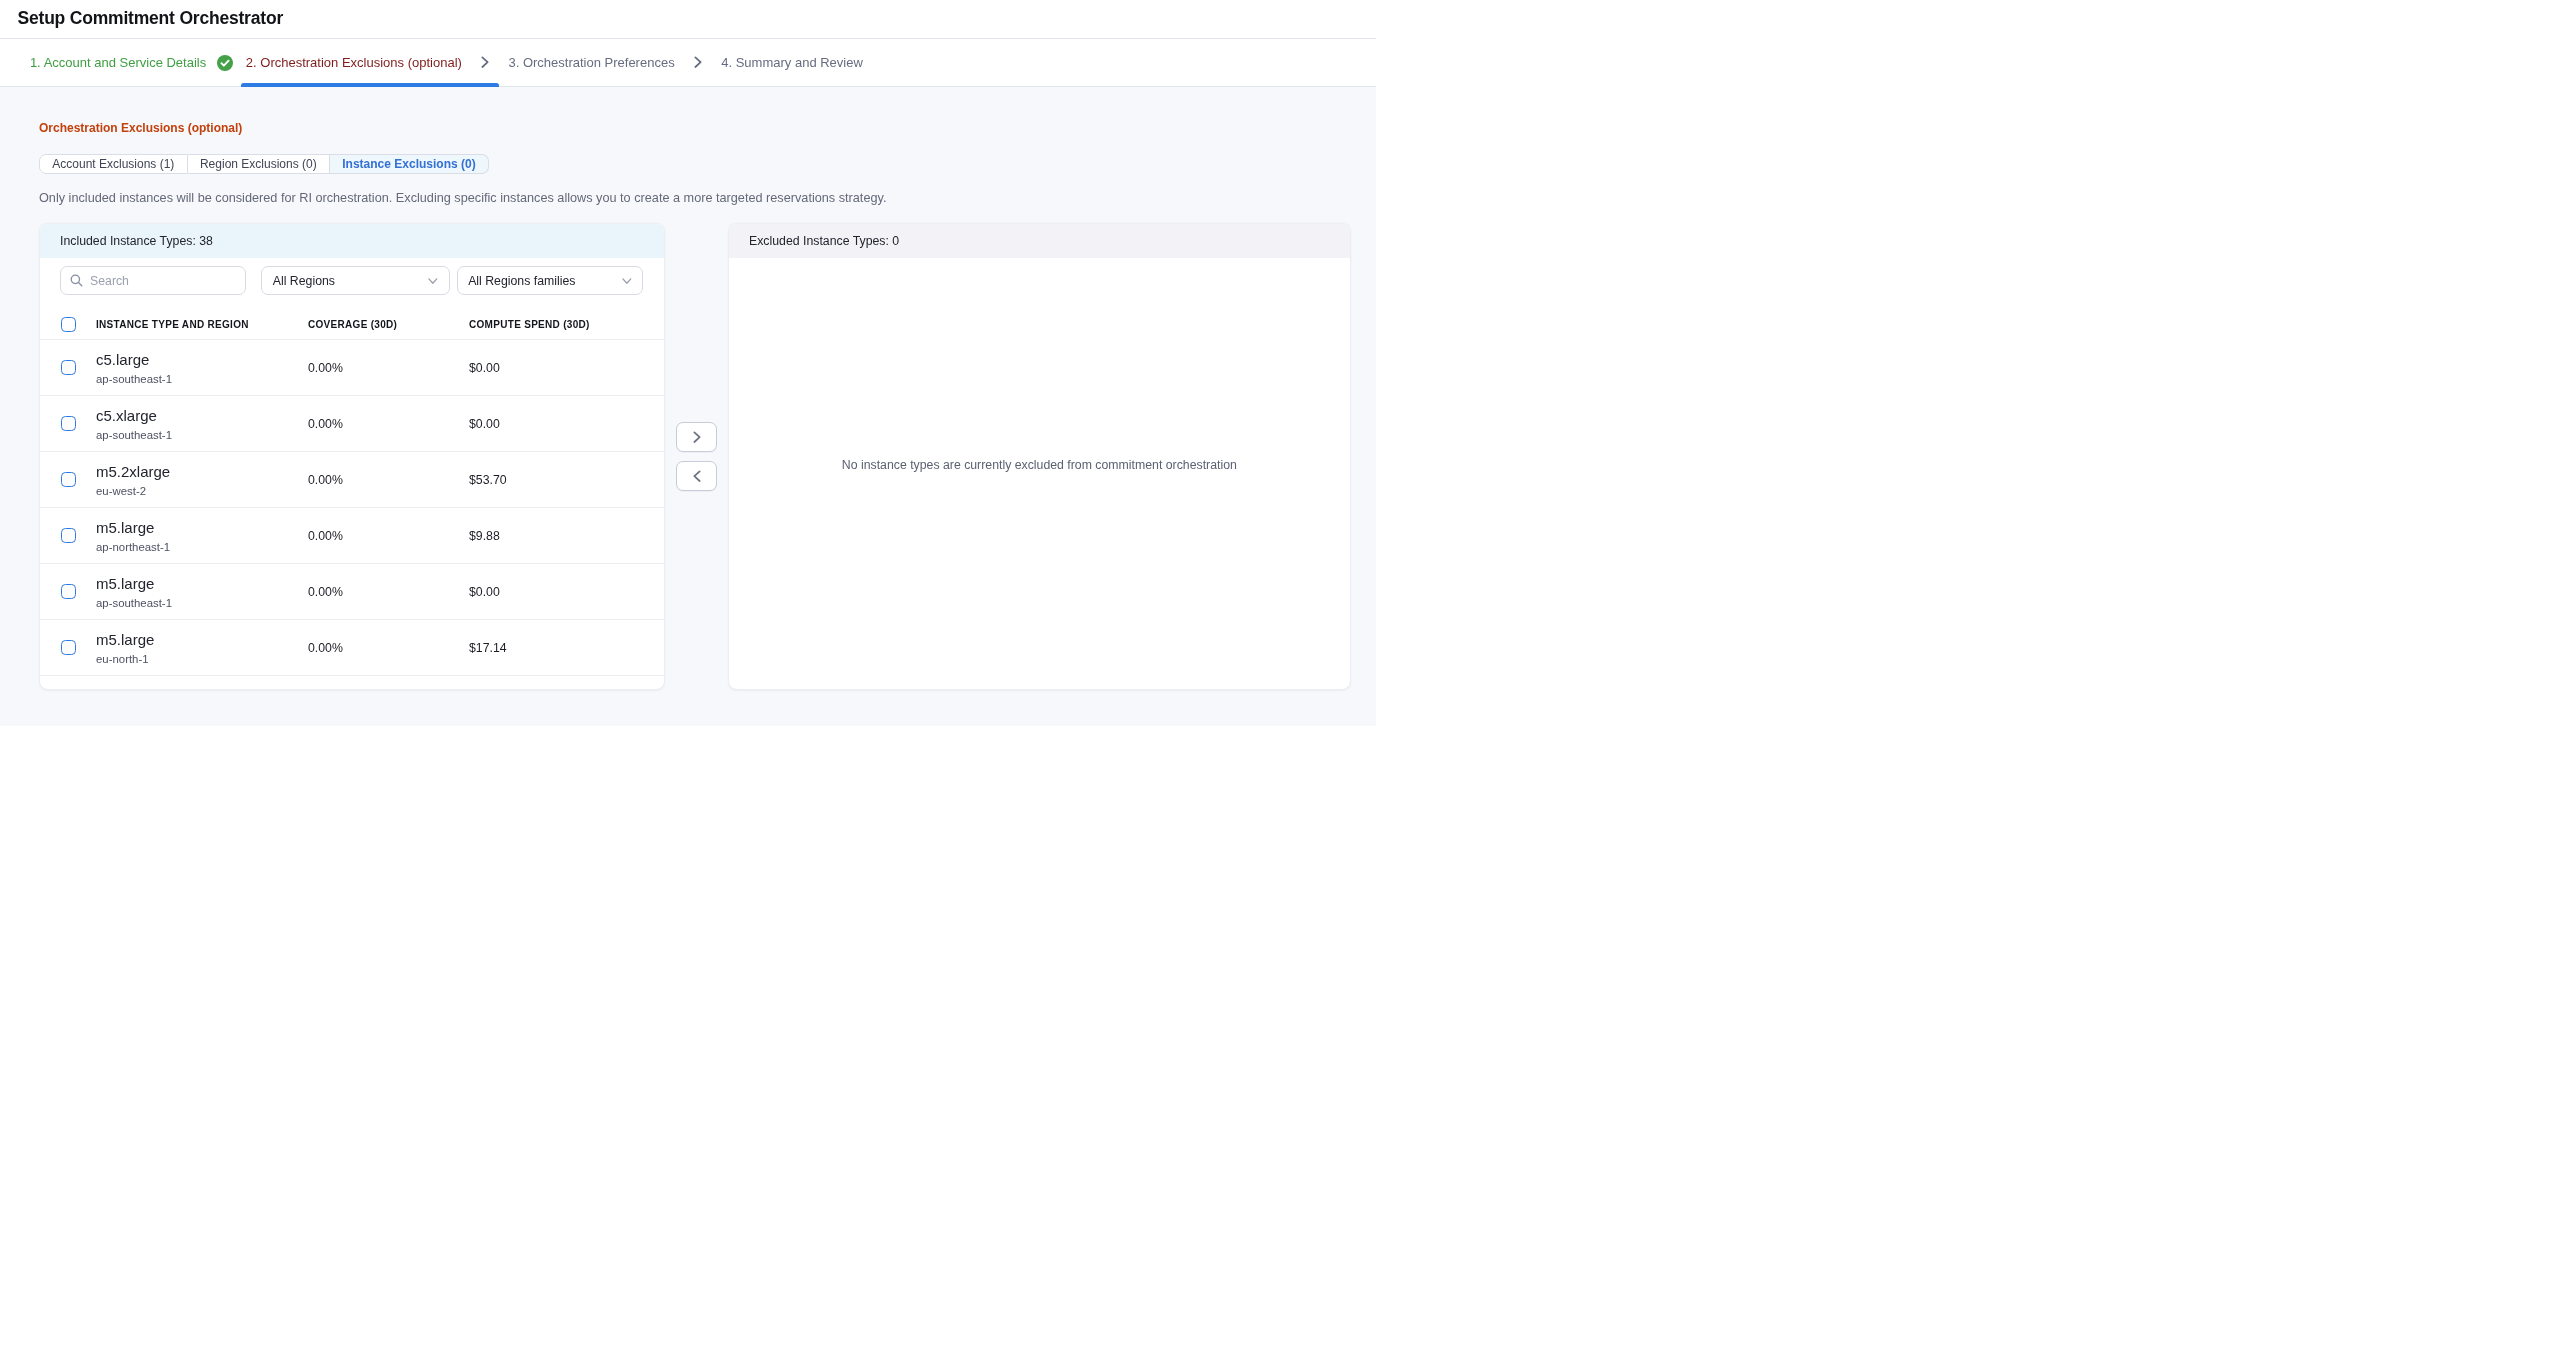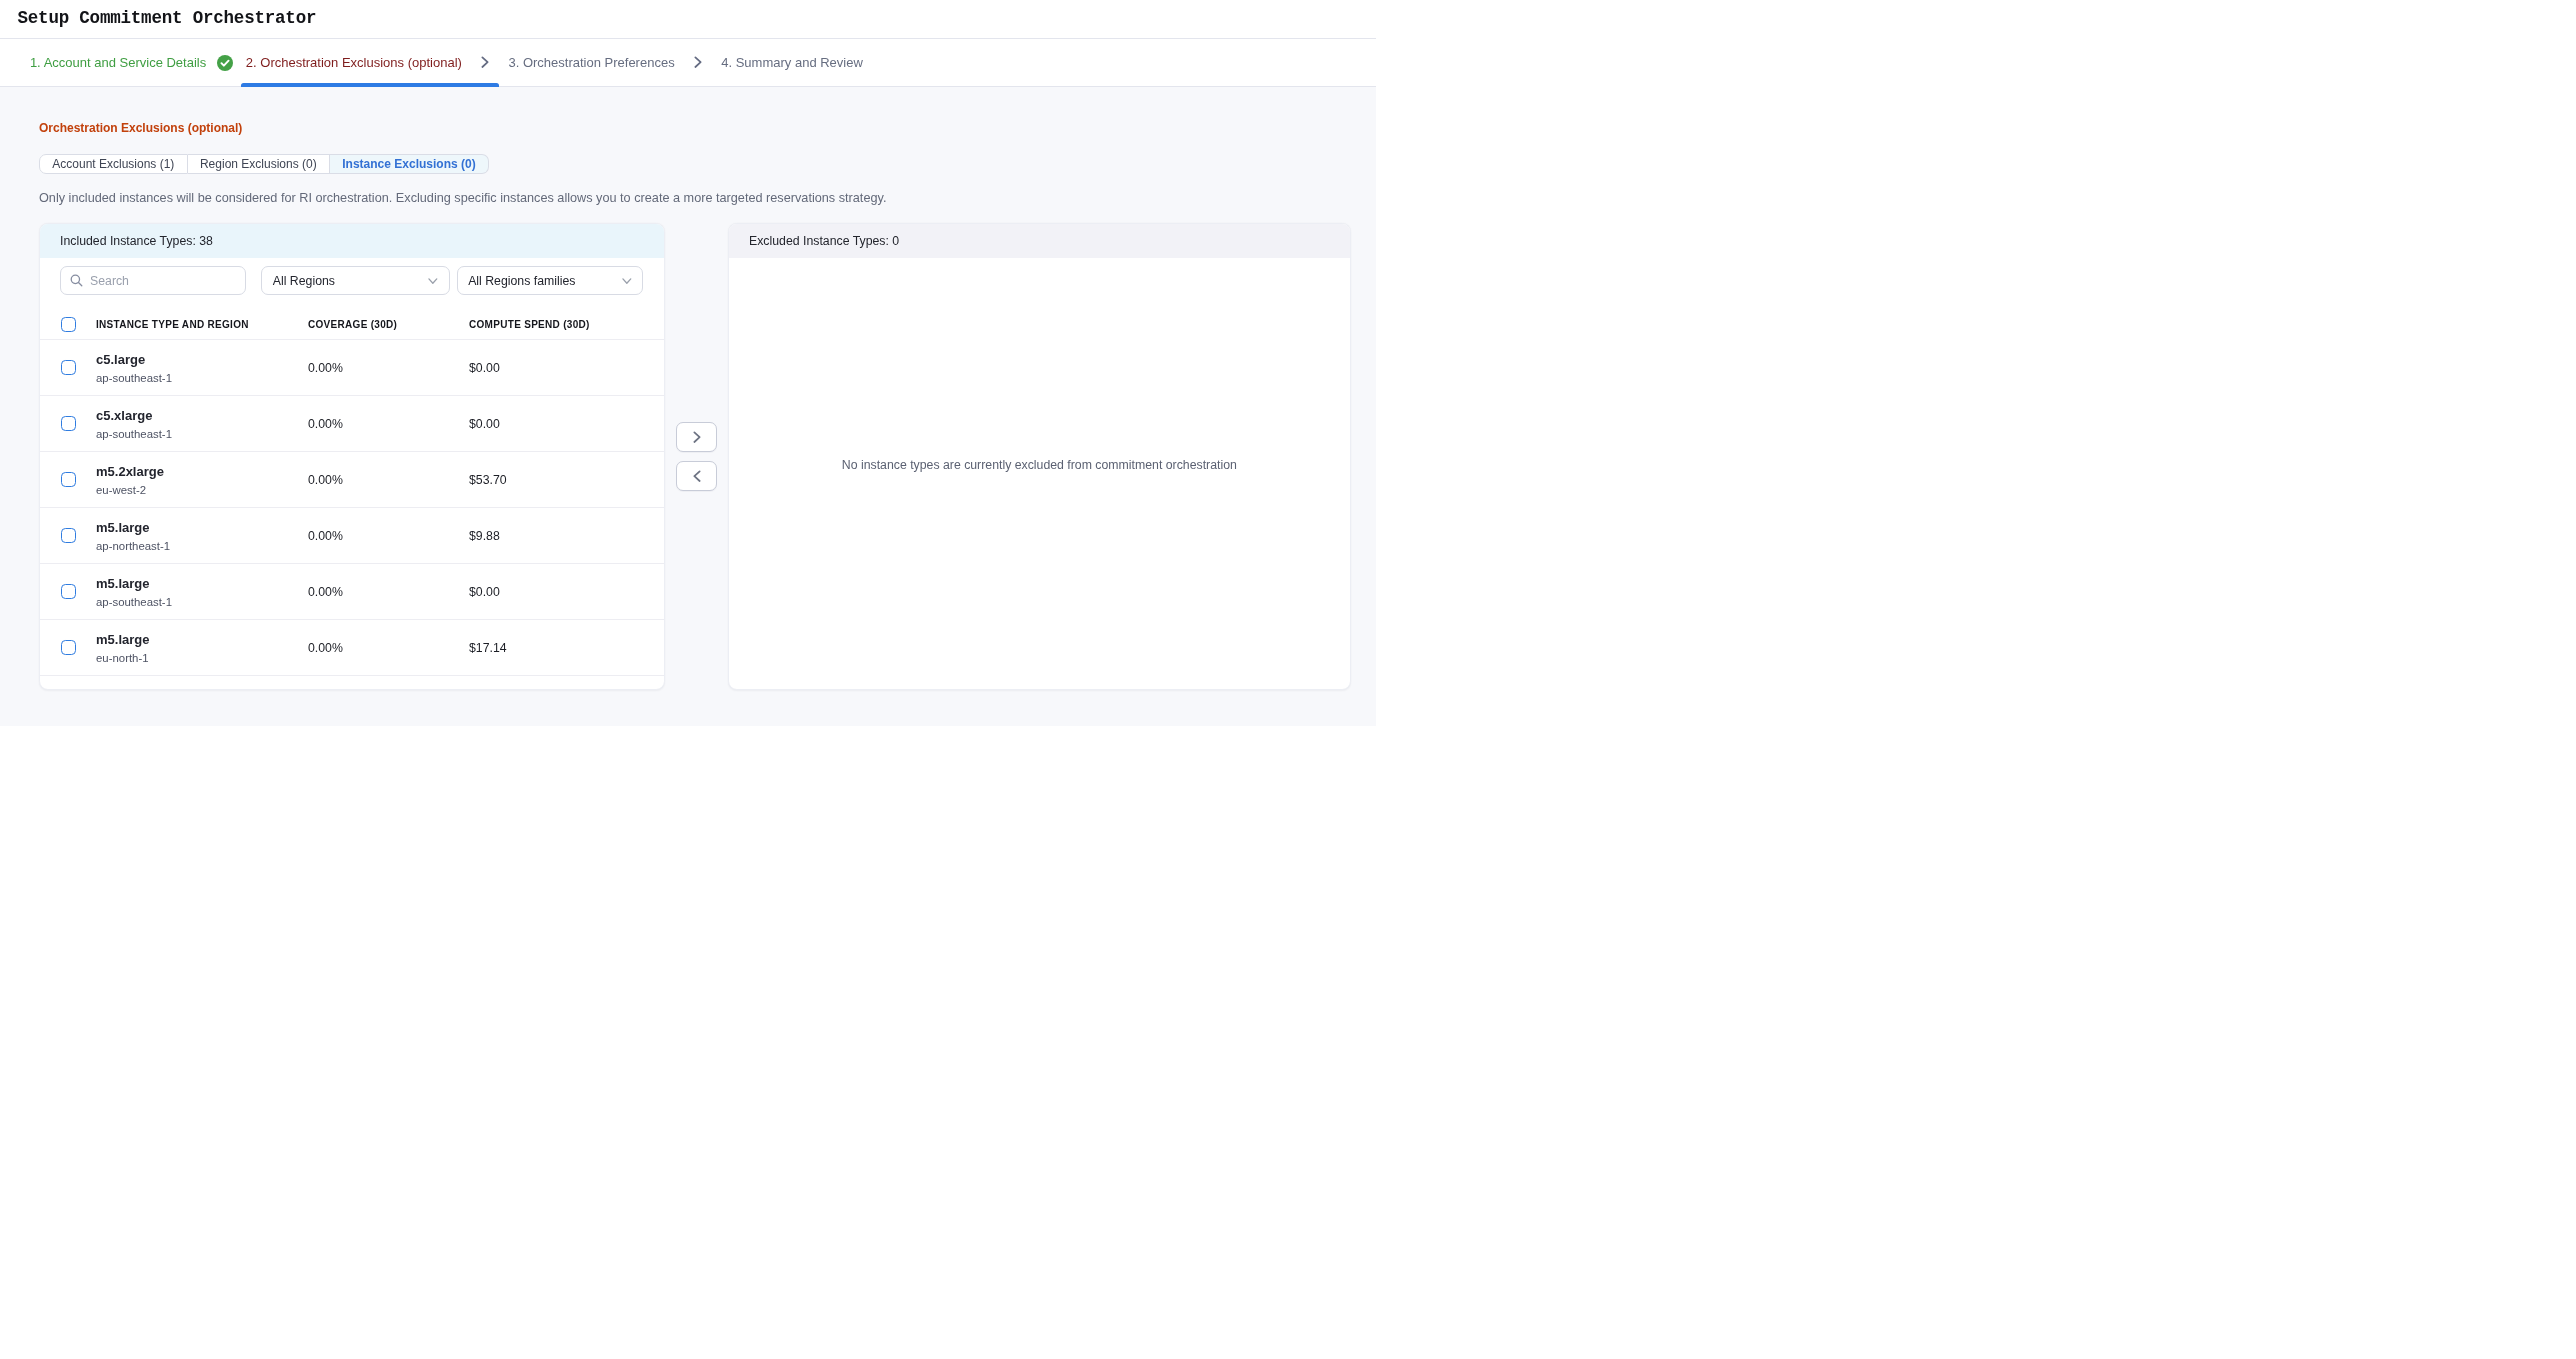--- a/index.html
+++ b/index.html
@@ -8,21 +8,21 @@
     font-family:"Liberation Sans", sans-serif;
     background:#ffffff; color:#15171d; overflow:hidden;
     -webkit-font-smoothing:antialiased;
   }
   :root{
     --accent-blue:#3371d4; --underline-blue:#2e7be4; --green:#3f9e42;
     --tab-active-bg:#eef7fb; --inc-header-bg:#e9f5fb; --exc-header-bg:#f2f2f7;
   }
 
   
-  .page-header{ height:38px; padding:8px 0 0 17.5px; background:#fff;font-family:Liberation Mono, monospace; }
+  .page-header{ height:38px; padding:8px 0 0 17.5px; background:#fff; }
   .page-header h1{ font-size:17.5px; font-weight:700; letter-spacing:-0.2px; color:#131418; }
 
   
   .stepper{
     height:49px; background:#fff; display:flex; align-items:center;
     padding-left:24.6px; border-top:0.9px solid #e3e5ed; border-bottom:0.9px solid #e3e5ed;
   }
   .step{ position:relative; height:100%; display:flex; align-items:center; gap:11px;
          padding:0 5.3px; font-size:13px; white-space:nowrap; }
   .step.completed{ color:var(--green); }
@@ -94,21 +94,21 @@
   .rows{ overflow:hidden; flex:1 1 auto; }
   .row{
     display:grid; grid-template-columns:35px 212px 161px 1fr; align-items:center;
     height:56px; padding-left:21px; border-bottom:0.9px solid #ededf2;
   }
   .checkbox{
     width:15px; height:15px; border:1.8px solid #2f7ce0; border-radius:4.4px;
     background:#fff; display:inline-block; cursor:pointer;
   }
   .cell-name{ display:flex; flex-direction:column; gap:4.4px; }
-  .itype{ font-size:13px; font-weight:700; color:#23252e; }
+  .itype{ font-size:15px; font-weight:400; color:#23252e; }
   .iregion{ font-size:11.4px; color:#4d5263; }
   .cov,.spend{ font-size:12.3px; color:#1c1e25; }
 
   
   .transfer{ width:63px; display:flex; flex-direction:column; align-items:center;
              justify-content:center; gap:8.8px; }
   .transfer button{
     width:41px; height:30px; background:#fff; border:0.9px solid #c8ccd8; border-radius:7px;
     display:flex; align-items:center; justify-content:center; cursor:pointer;
     box-shadow:0 0.9px 0.9px rgba(20,24,40,.04);

